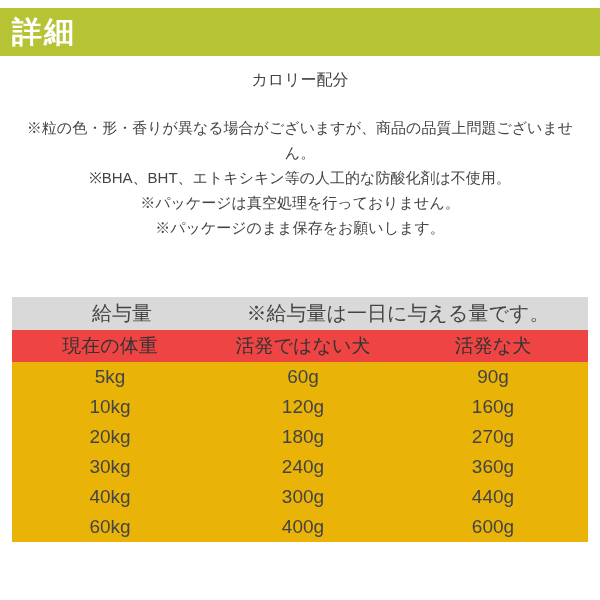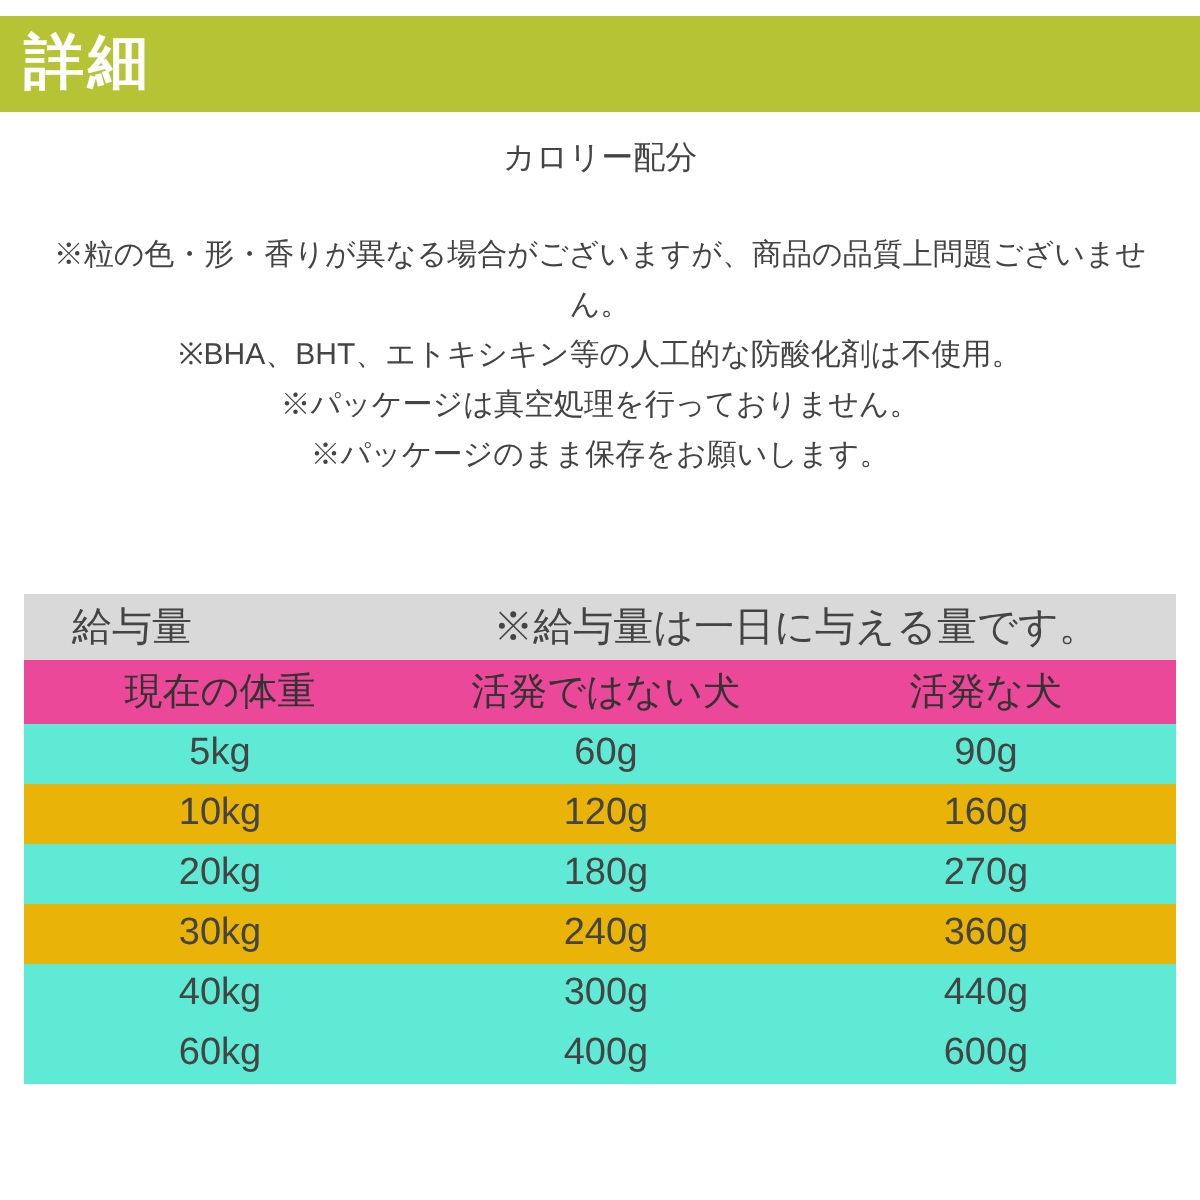--- a/index.html
+++ b/index.html
@@ -81,31 +81,31 @@
     text-align: center;
     color: #444444;
     vertical-align: middle;
   }
   .row-head td {
     background: #d9d9d9;
     height: 33px;
     font-size: 20px;
   }
   .row-head td.left-label {
-    text-align: left;
+    text-align: center;
     padding-left: 24px;
   }
   .row-subhead td {
-    background: #ec4899;
+    background: #ef4444;
     height: 32px;
     font-size: 19px;
     color: #333333;
   }
   .row-pink td {
-    background: #5eead4;
+    background: #eab308;
   }
   .row-white td {
     background: #eab308;
   }
   .col-weight { width: 196px; }
   .col-a { width: 190px; }
   .col-b { width: 190px; }
 </style>
 </head>
 <body>

